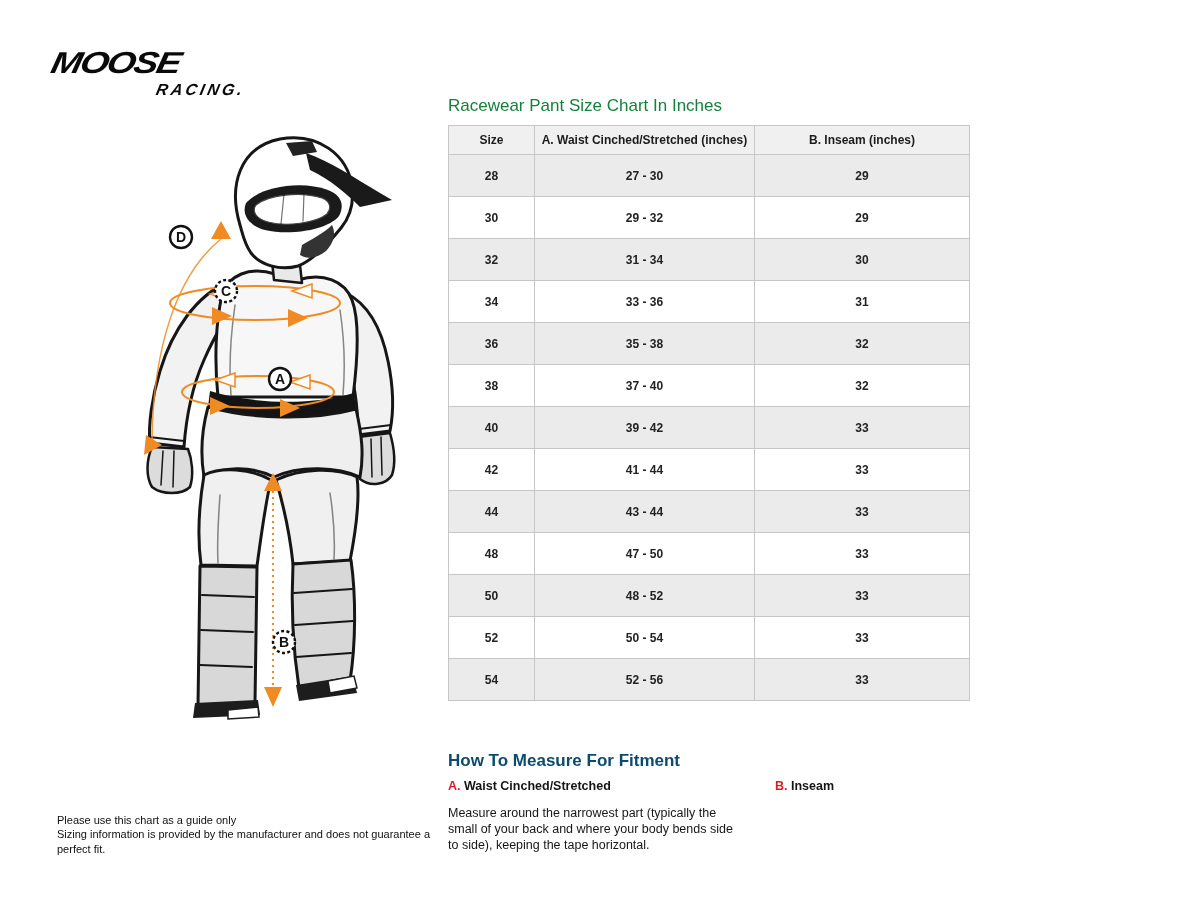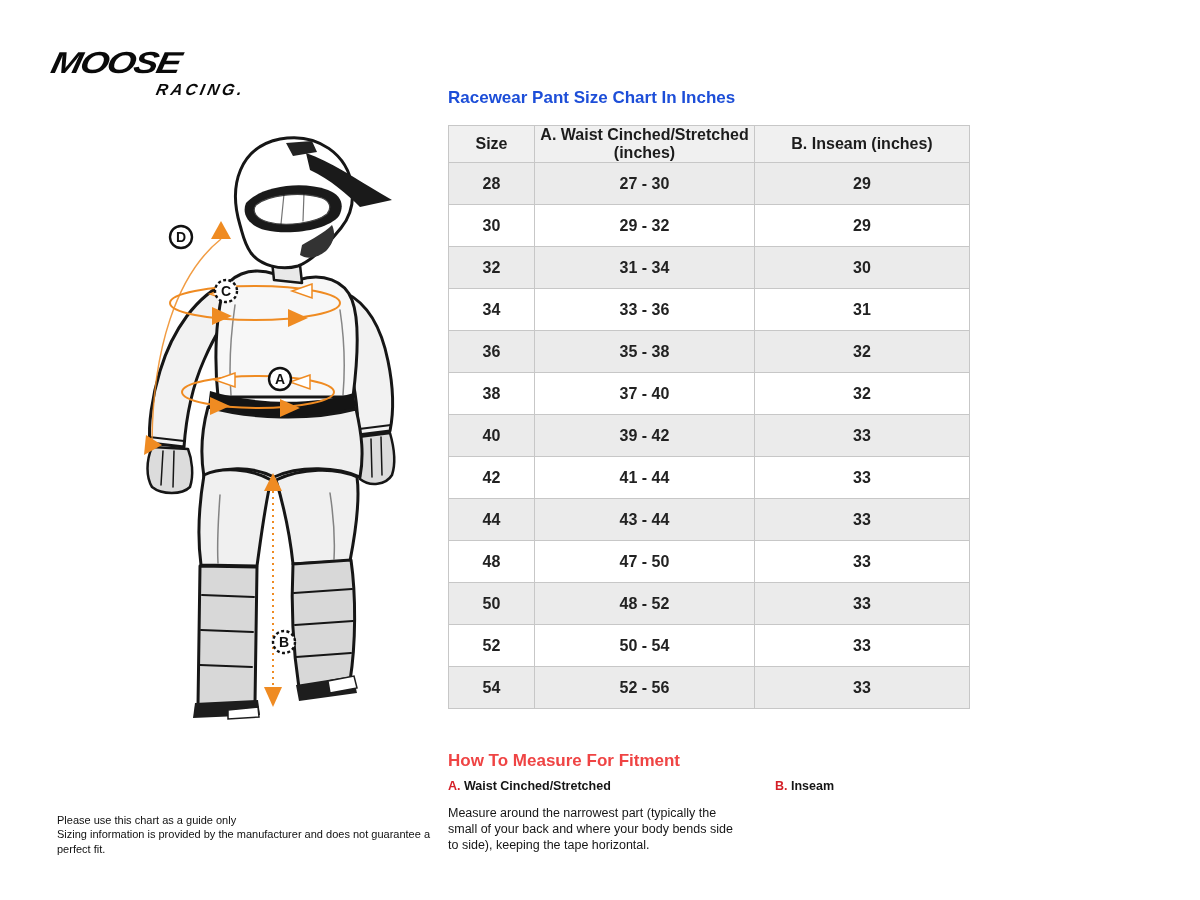--- a/index.html
+++ b/index.html
@@ -23,38 +23,38 @@
   
   .figure{position:absolute;left:60px;top:125px;width:380px;height:620px;}
   .ln{stroke:#161616;stroke-linejoin:round;stroke-linecap:round;fill:none;}
   .mz-stroke{stroke:var(--accent-orange,#ef8b22);fill:none;}
   .mz-fill{fill:var(--accent-orange,#ef8b22);stroke:none;}
   .mz-open{fill:#ffffff;stroke:var(--accent-orange,#ef8b22);stroke-width:1.5;}
   .marker-circle{fill:#ffffff;stroke:#111;stroke-width:2.4;}
   .marker-dashed{stroke-dasharray:3 2.4;}
   .marker-letter{font:700 14px "Liberation Sans",sans-serif;fill:#111;}
   
-  .chart-title{position:absolute;left:448px;top:88px;font-size:17px;font-weight:700;color:#1d4ed8;}
+  .chart-title{position:absolute;left:448px;top:96px;font-size:17px;font-weight:400;color:#15803d;}
   .size-table{
     position:absolute;left:448px;top:125px;width:522px;
     border-collapse:collapse;table-layout:fixed;
-    font-size:16px;color:#222;
+    font-size:12px;color:#222;
   }
   .size-table th,.size-table td{
     border:1px solid var(--table-border,#c7c7c7);
     text-align:center;vertical-align:middle;padding:0;
   }
   .size-table th{height:28px;font-weight:700;background:var(--header-bg,#f0f0f0);color:#1c1c1c;}
   .size-table td{height:41px;font-weight:700;}
   .size-table th:nth-child(1),.size-table td:nth-child(1){width:85px;}
   .size-table th:nth-child(2),.size-table td:nth-child(2){width:219px;}
   .size-table tbody tr:nth-child(odd){background:var(--row-shade,#ebebeb);}
   .size-table tbody tr:nth-child(even){background:#ffffff;}
   
-  .howto-title{position:absolute;left:448px;top:751px;font-size:17px;font-weight:700;color:#ef4444;}
+  .howto-title{position:absolute;left:448px;top:751px;font-size:17px;font-weight:700;color:#0c4a6e;}
   .howto-a{position:absolute;left:448px;top:779px;width:296px;}
   .howto-b{position:absolute;left:775px;top:779px;width:308px;}
   .howto-head{font-size:12.5px;font-weight:700;color:#151515;margin-bottom:13px;}
   .howto-label{color:var(--accent-red,#d41e26);}
   .howto-body{font-size:12.5px;line-height:1.26;color:#161616;}
   
   .disclaimer{position:absolute;left:57px;top:813px;width:380px;font-size:11px;line-height:1.3;color:#101010;}
 </style>
 </head>
 <body>

